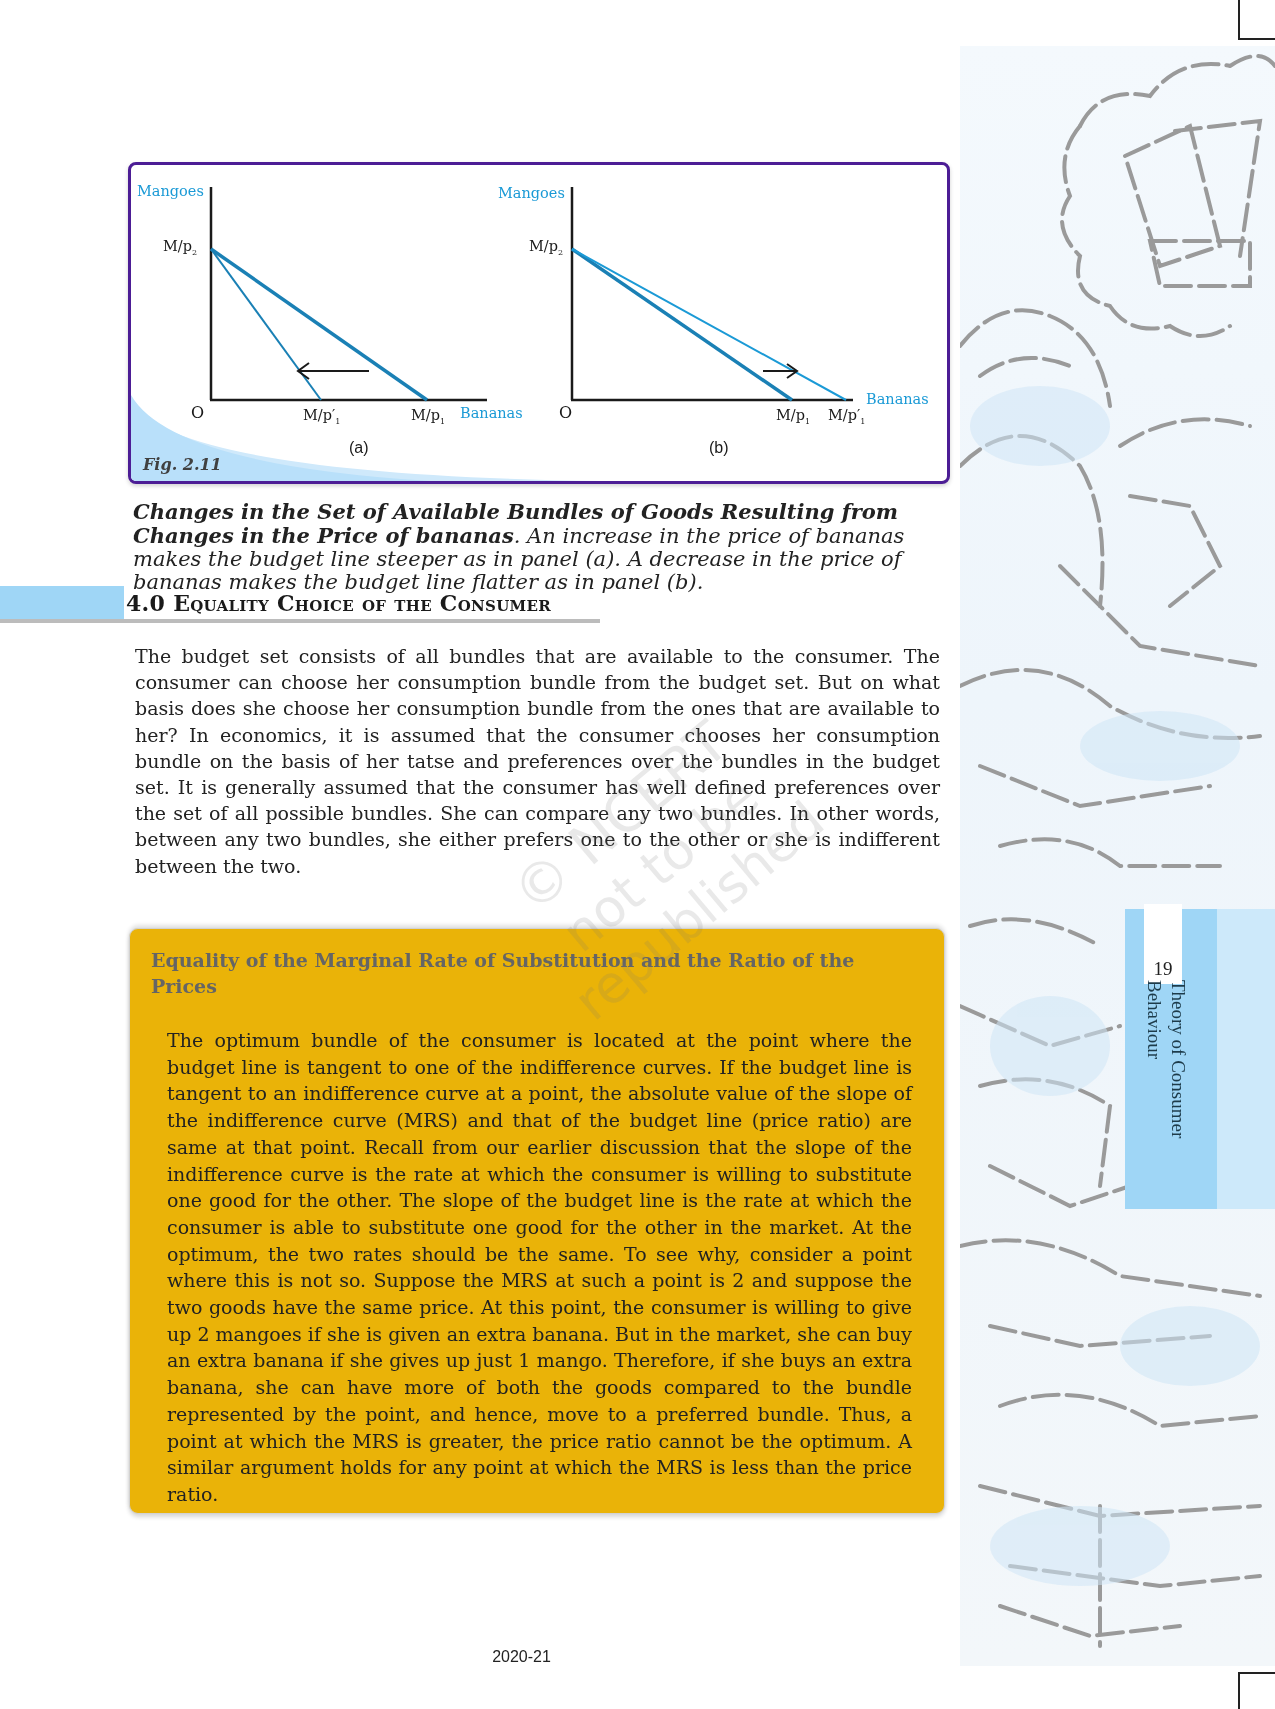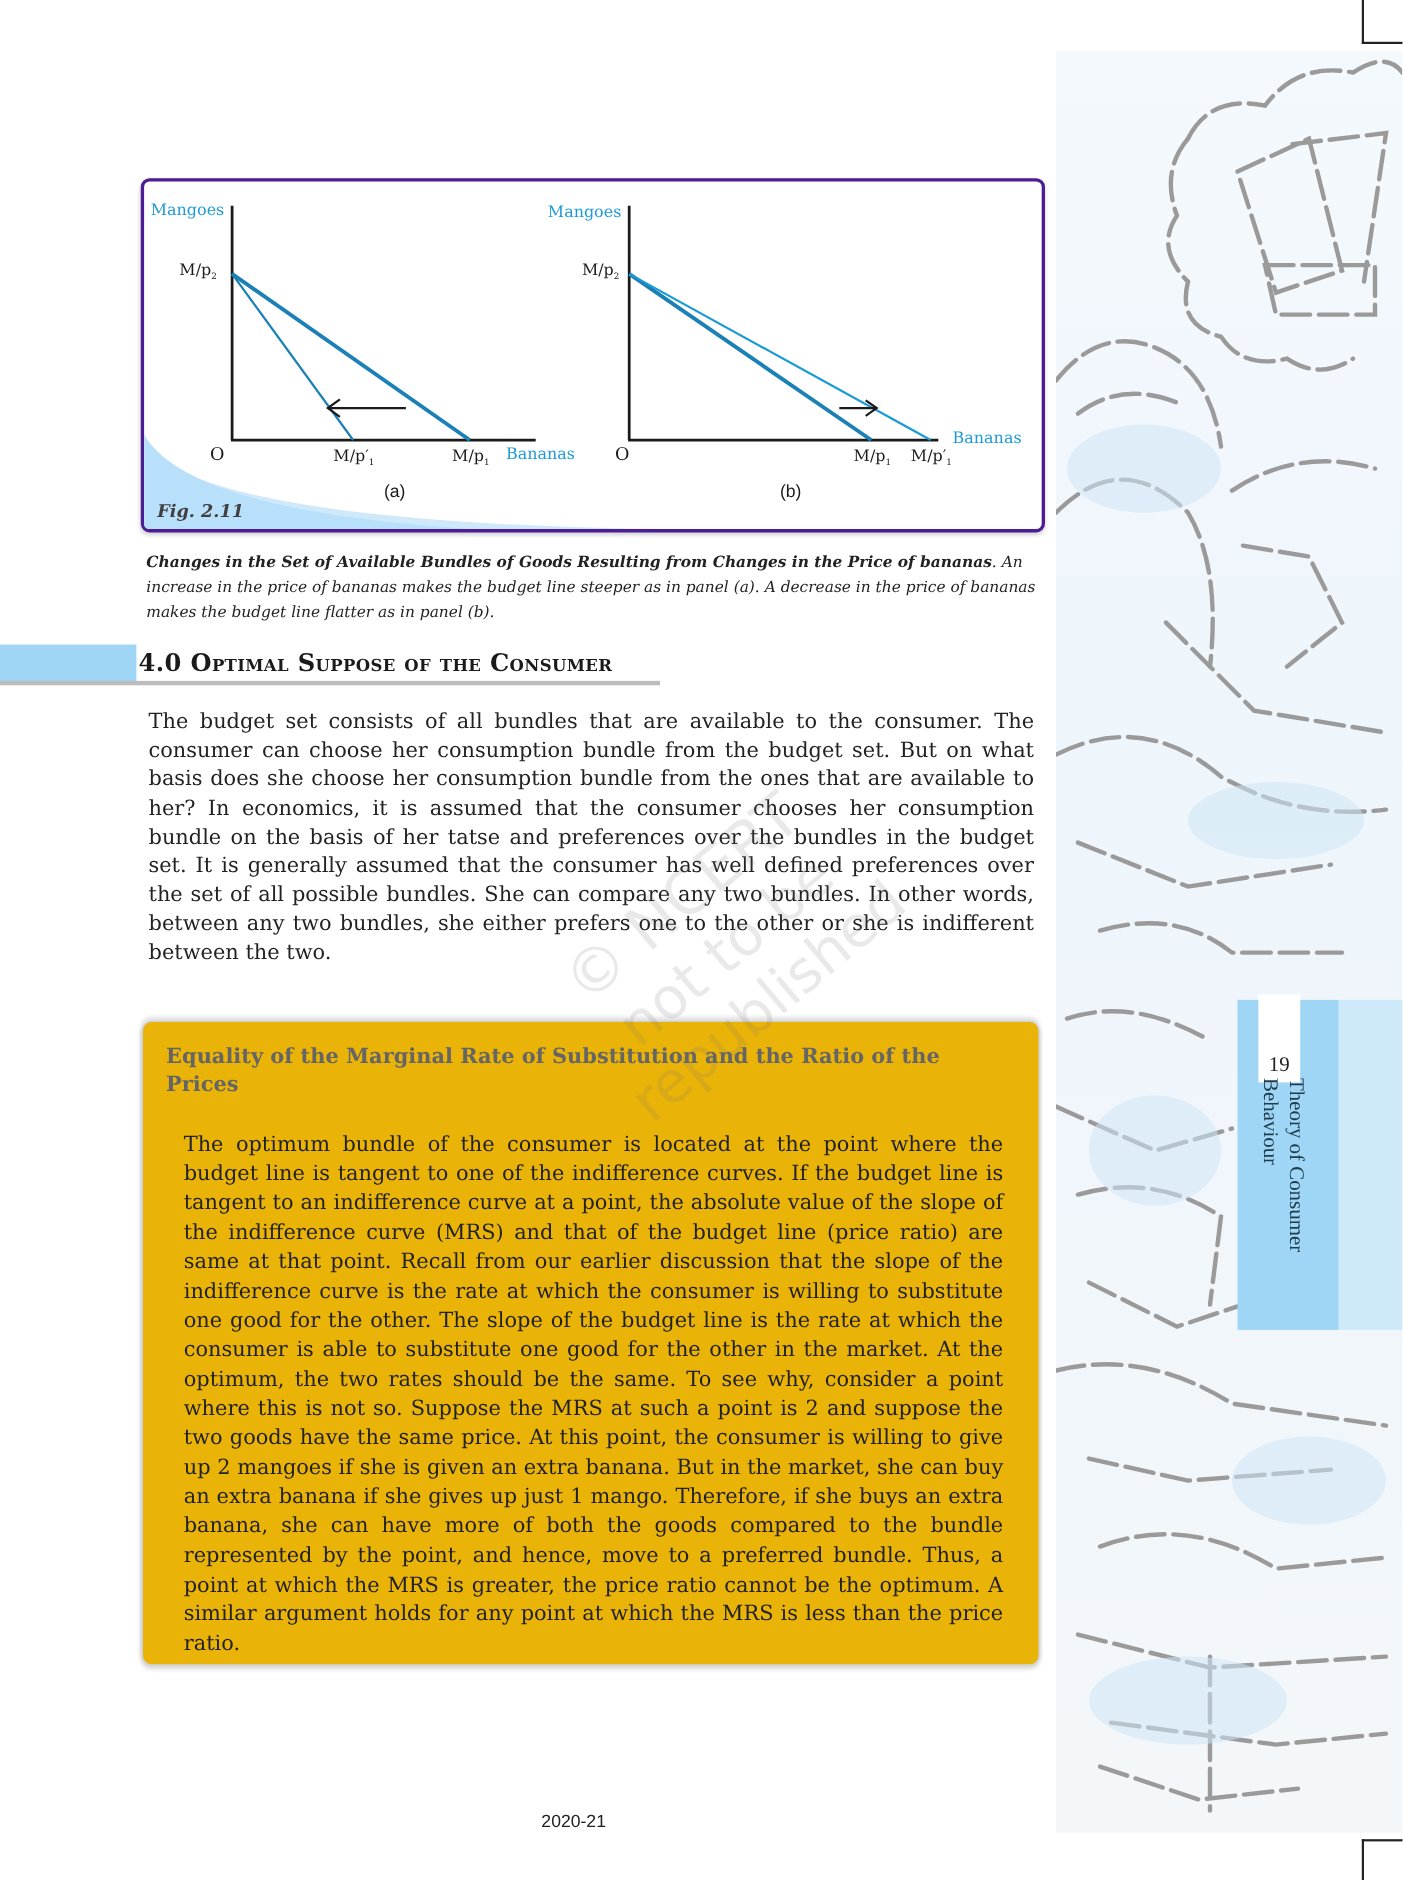--- a/index.html
+++ b/index.html
@@ -51,21 +51,21 @@
     overflow: hidden;
   }
   .figure-box svg { position: absolute; left: 0; top: 0; }
   .fig-label {
     position: absolute; left: 12px; top: 290px;
     font-family: "DejaVu Serif", serif; font-weight: bold; font-style: italic;
     font-size: 16px; color: #404040;
   }
   .caption {
     position: absolute; left: 133px; top: 500px; width: 812px;
-    font-family: "DejaVu Serif", serif; font-style: italic; font-size: 14px; line-height: 23px;
+    font-family: "DejaVu Serif", serif; font-style: italic; font-size: 21px; line-height: 23px;
     color: #222;
   }
   .caption b { font-weight: bold; }
 
   
   .section-bar {
     position: absolute; left: 0; top: 586px; width: 124px; height: 35px; background: #9fd6f6;
   }
   .section-underline {
     position: absolute; left: 0; top: 619px; width: 600px; height: 4px; background: #bcbcbc;
@@ -233,21 +233,21 @@
 </div>
 
 <div class="caption">
   <b>Changes in the Set of Available Bundles of Goods Resulting from Changes in the Price of bananas</b><span>. An increase in the price of bananas makes the budget line steeper as in panel (a). A decrease in the price of bananas makes the budget line flatter as in panel (b).</span>
 </div>
 
 <div class="section-bar"></div>
 <div class="section-underline"></div>
 <div class="section-heading">
   <span>4.0</span>
-  <span>Optimal Suppose of the Consumer</span>
+  <span>Equality Choice of the Consumer</span>
 </div>
 
 <div class="body-text">
   <p>The budget set consists of all bundles that are available to the consumer. The consumer can choose her consumption bundle from the budget set. But on what basis does she choose her consumption bundle from the ones that are available to her? In economics, it is assumed that the consumer chooses her consumption bundle on the basis of her  tatse and preferences over  the bundles in the budget set. It is generally assumed that the consumer has well defined preferences over the set of all possible bundles. She can compare any two bundles. In other words, between any two bundles, she either prefers one to the other or she is indifferent between the two.</p>
 </div>
 
 <div class="info-box">
   <div class="info-title">Equality of the Marginal Rate of Substitution and the Ratio of the Prices</div>
   <div class="info-text">
     <p>The optimum bundle of the consumer is located at the point where the budget line is tangent to one of the indifference curves. If the budget line is tangent to an indifference curve at a point, the absolute value of the slope of the indifference curve (MRS) and that of the budget line (price ratio) are same at that point. Recall from our earlier discussion that the slope of the indifference curve is the rate at which the consumer is willing to substitute one good for the other. The slope of the budget line is the rate at which the consumer is able to substitute one good for the other in the market. At the optimum, the two rates should be the same. To see why, consider a point where this is not so. Suppose the MRS at such a point is 2 and suppose the two goods have the same price. At this point, the consumer is willing to give up 2 mangoes if she is given an extra banana. But in the market, she can buy an extra banana if she gives up just 1 mango. Therefore, if she buys an extra banana, she can have more of both the goods compared to the bundle represented by the point, and hence, move to a preferred bundle. Thus, a point at which the MRS is greater, the price ratio cannot be the optimum. A similar argument holds for any point at which the MRS is less than the price ratio.</p>

